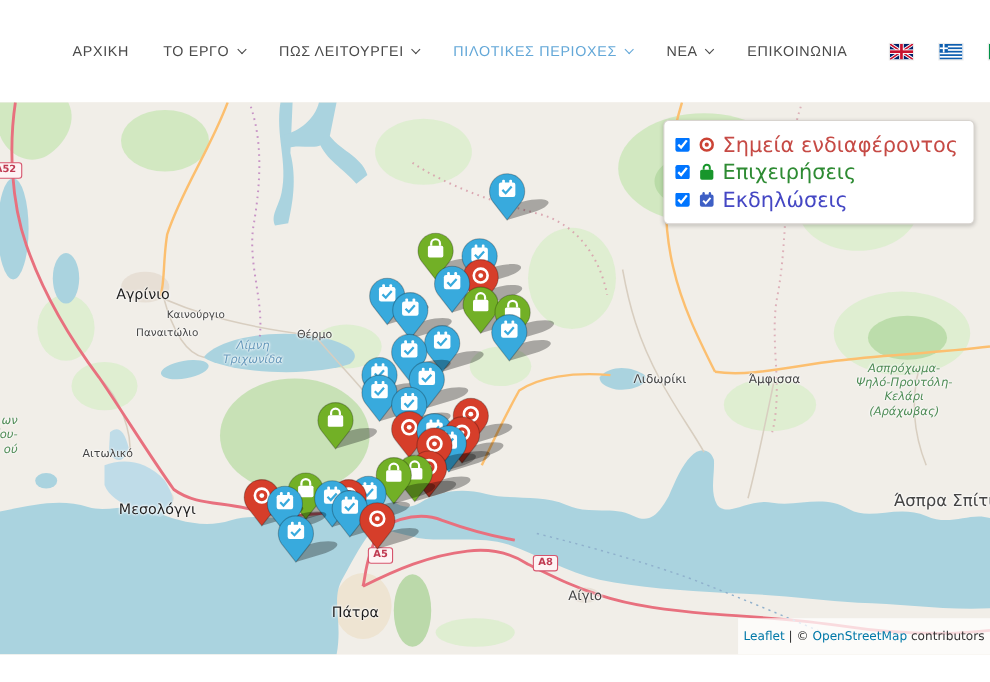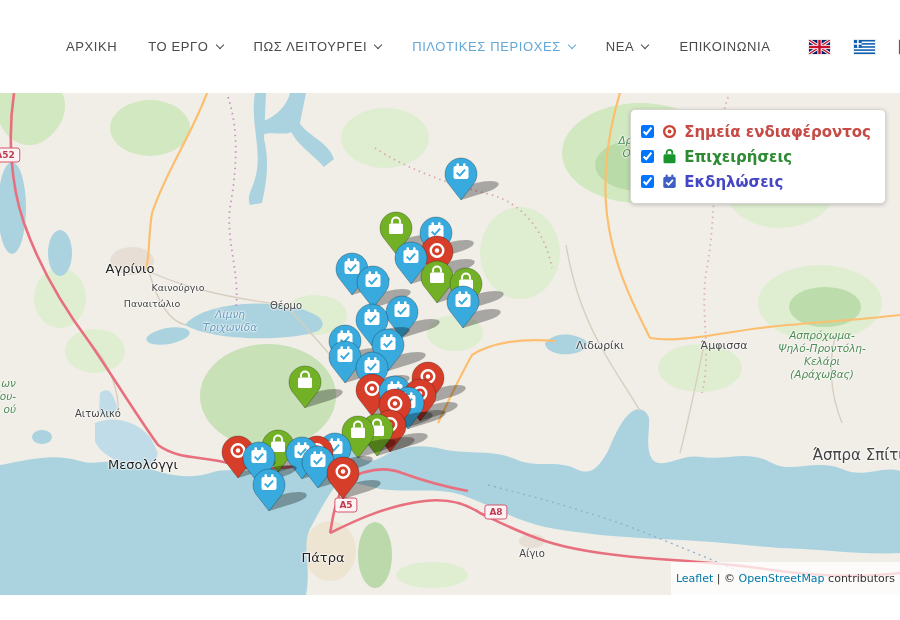--- a/index.html
+++ b/index.html
@@ -38,21 +38,21 @@
 
   .marker { position: absolute; width: 60px; height: 48px; overflow: visible; cursor: pointer; }
 
   
   .legend { position: absolute; top: 16px; right: 14px; background: #fff; border-radius: 5px;
             border: 1px solid #d8d4cf; box-shadow: 0 1px 4px rgba(0,0,0,.2); padding: 9px 14px 9px 10px;
             z-index: 600; }
   .lrow { display: flex; align-items: center; height: 25px; cursor: pointer; }
   .lrow input { width: 13px; height: 13px; margin-right: 7px; cursor: pointer; }
   .licon { width: 17px; height: 17px; margin-right: 6px; display: inline-flex; }
-  .ltext { font-size: 15px; font-family: "DejaVu Sans", sans-serif; font-weight: bold; }
+  .ltext { font-size: 19px; font-family: "DejaVu Sans", sans-serif; }
 
   
   .attrib { position: absolute; right: 0; bottom: 0; background: rgba(255,255,255,.75);
             font-family: "DejaVu Sans", sans-serif; font-size: 11px; color: #333;
             padding: 10px 5px; z-index: 650; }
   .attrib a { color: #0078a8; text-decoration: none; cursor: pointer; }
 </style>
 </head>
 <body>
 
@@ -218,24 +218,24 @@
   </svg>
 
   <div id="map-labels">
       <div class="lbl city" style="left: 130px; top: 175px; font-size: 13px;">Αγρίνιο</div>
       <div class="lbl town" style="left: 178px; top: 194px; font-size: 9.5px;">Καινούργιο</div>
       <div class="lbl town" style="left: 152px; top: 210px; font-size: 9.5px;">Παναιτώλιο</div>
       <div class="lbl town" style="left: 286px; top: 212px; font-size: 10px;">Θέρμο</div>
       <div class="lbl town" style="left: 98px; top: 320px; font-size: 10px;">Αιτωλικό</div>
       <div class="lbl city" style="left: 143px; top: 371px; font-size: 13px;">Μεσολόγγι</div>
       <div class="lbl city" style="left: 323px; top: 464px; font-size: 13px;">Πάτρα</div>
-      <div class="lbl town" style="left: 532px; top: 460px; font-size: 10px;">Αίγιο</div>
+      <div class="lbl town" style="left: 532px; top: 448px; font-size: 12px;">Αίγιο</div>
       <div class="lbl town" style="left: 863px; top: 362px; font-size: 15px;">Άσπρα Σπίτια</div>
       <div class="lbl town" style="left: 600px; top: 252px; font-size: 11px;">Λιδωρίκι</div>
-      <div class="lbl town" style="left: 704px; top: 252px; font-size: 11px; margin-left: 20px;">Άμφισσα</div>
+      <div class="lbl town" style="left: 704px; top: 252px; font-size: 11px;">Άμφισσα</div>
       <div class="lbl area" style="left: 638px; top: 54px;">
         <div>Δρυμός</div>
         <div>Οίτης</div>
       </div>
       <div class="lbl area" style="left: 822px; top: 262px;">
         <div>Ασπρόχωμα-</div>
         <div>Ψηλό-Προντόλη-</div>
         <div>Κελάρι</div>
         <div>(Αράχωβας)</div>
       </div>

